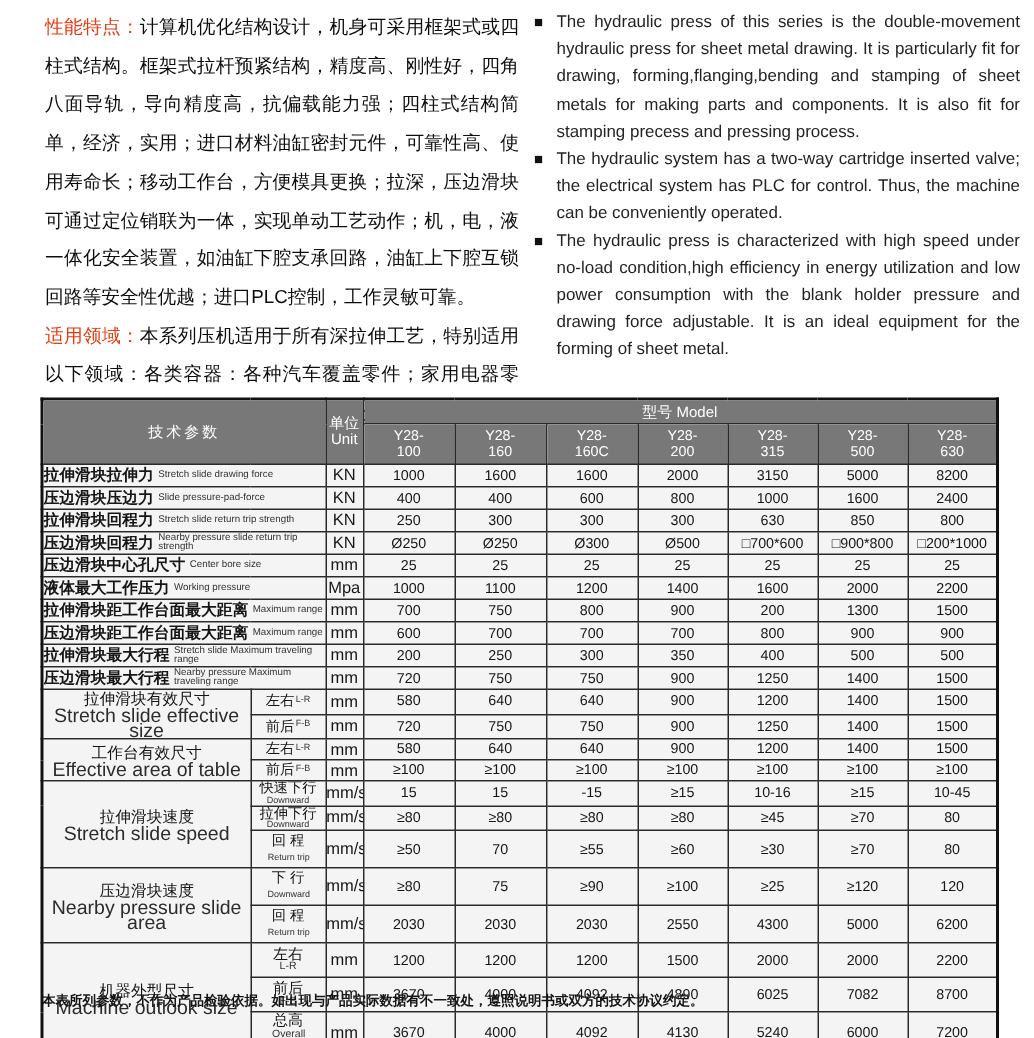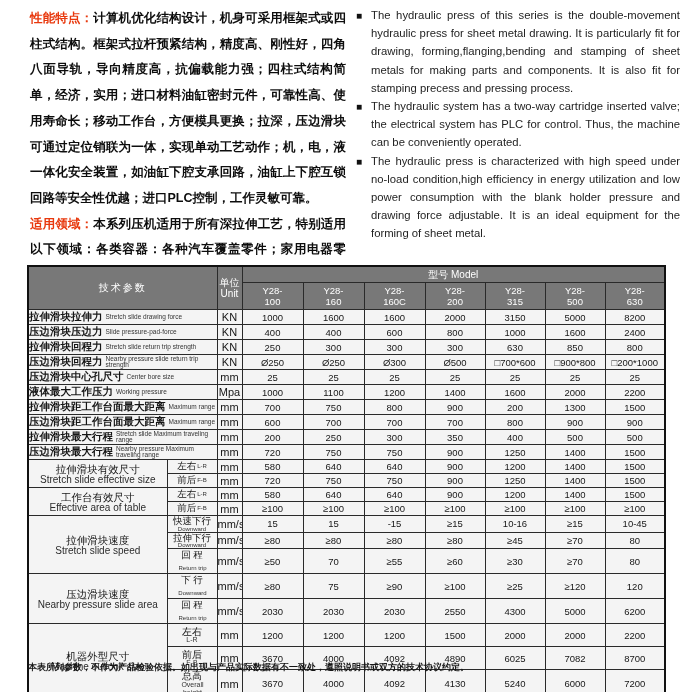--- a/index.html
+++ b/index.html
@@ -3,21 +3,21 @@
 <meta charset="utf-8">
 <style>
   html,body{margin:0;padding:0;}
   body{
     width:689px;height:692px;background:#ffffff;position:relative;
     font-family:"Liberation Sans","DejaVu Sans",sans-serif;color:#111;
     overflow:hidden;
   }
   
   .intro{position:absolute;top:6px;left:30px;width:650px;display:flex;gap:10px;}
-  .zh-col{width:316px;font-size:12.5px;font-weight:bold;line-height:25.7px;
+  .zh-col{width:316px;font-size:12.5px;font-weight:normal;line-height:25.7px;
           text-align:justify;color:#0d0d0d;}
   .zh-col p{margin:0;}
   .accent{color:var(--accent,#e8380d);}
   .en-col{width:324px;font-size:11.3px;line-height:18.2px;color:#232323;}
   .bullet{position:relative;padding-left:15px;text-align:justify;}
   .sq{position:absolute;left:0;top:1px;font-size:10px;color:#111;}
   
   .spec-table{position:absolute;top:265px;left:27px;width:639px;
               border-collapse:collapse;table-layout:fixed;}
   .spec-table th,.spec-table td{border:1px solid #2a2a2a;padding:0;overflow:hidden;}
@@ -31,21 +31,21 @@
   tbody tr{height:14px;}
   tbody tr.tall{height:23px;}
   tbody td{background:#f4f4f4;text-align:center;vertical-align:middle;
            font-size:9.5px;color:#161616;}
   .label-cell{text-align:left;padding-left:3px;white-space:nowrap;}
   .l-zh{font-size:10.5px;vertical-align:middle;font-weight:bold;}
   .l-en{display:inline-block;font-size:6.5px;line-height:6px;color:#333;
         vertical-align:middle;max-width:96px;white-space:normal;margin-left:3px;}
   .group-cell{vertical-align:middle;}
   .g-zh{font-size:10.5px;line-height:12px;}
-  .g-en{font-size:10px;line-height:10px;color:#2c2c2c;}
+  .g-en{font-size:13px;line-height:10px;color:#2c2c2c;}
   .sub-cell{vertical-align:middle;}
   .s-zh{font-size:9.5px;}
   .s-en{display:inline-block;font-size:6px;line-height:5.5px;color:#333;
         vertical-align:middle;max-width:34px;white-space:normal;margin-left:1px;}
   .sub-cell.stack .s-zh,.sub-cell.stack .s-en{display:block;max-width:none;margin:0;}
   .sub-cell.stack .s-zh{line-height:9.5px;}
   .sub-cell.stack .s-en{line-height:6px;}
   tr.tall .s-zh{font-size:10px;line-height:11px;}
   tr.tall .s-en{font-size:7px;line-height:8px;}
   .unit-cell{font-size:11px;}

